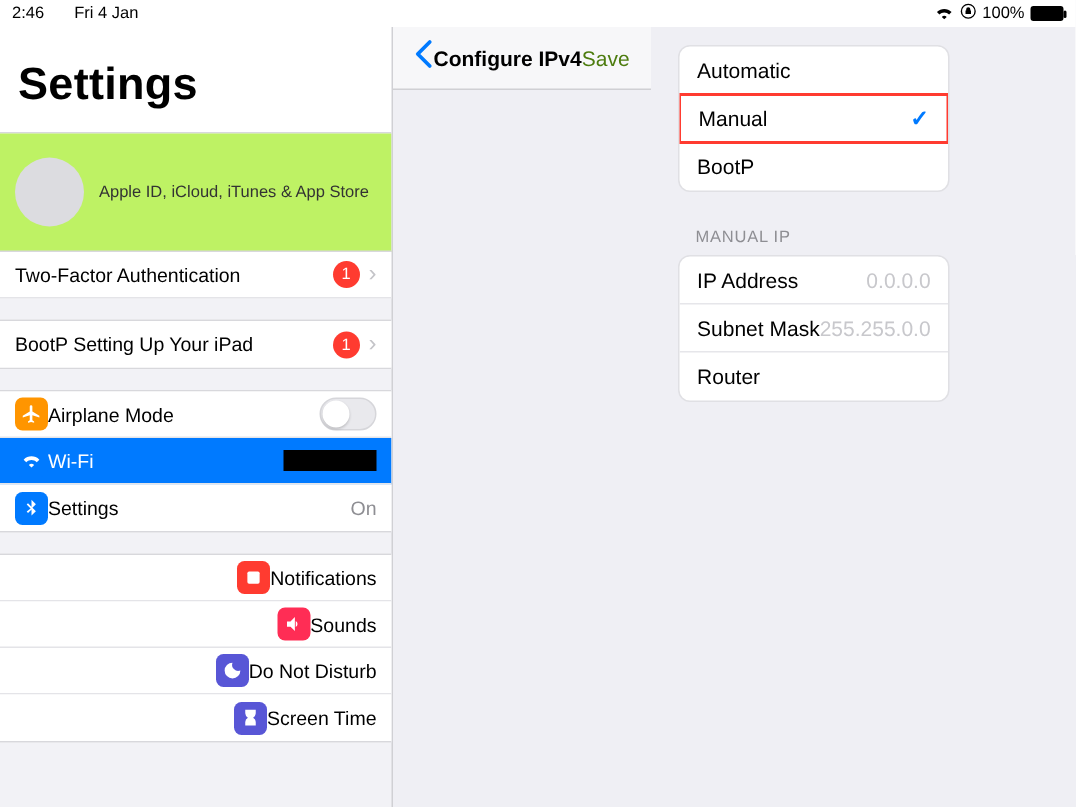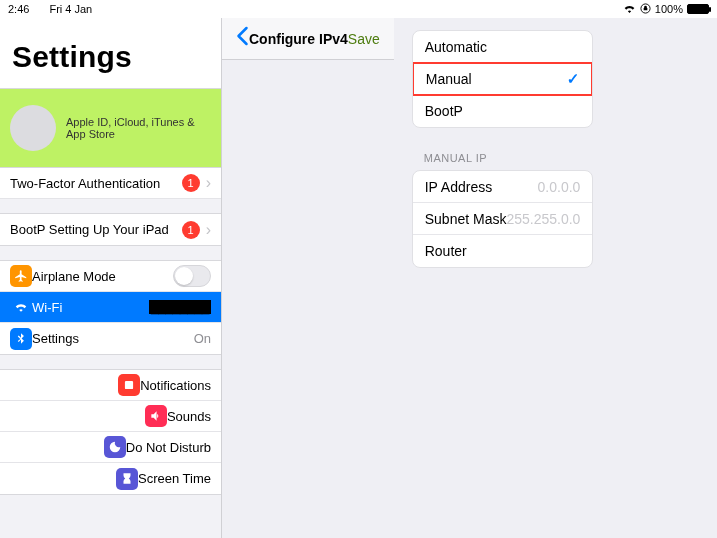--- a/index.html
+++ b/index.html
@@ -5,21 +5,21 @@
   * { box-sizing: border-box; margin: 0; padding: 0; }
   html, body { width: 717px; height: 538px; font-family: -apple-system, "Helvetica Neue", Arial, sans-serif; background: #fff; overflow: hidden; }
   .statusbar { height: 18px; display: flex; align-items: center; justify-content: space-between; padding: 0 8px; font-size: 11px; background: #fff; }
   .statusbar .left { display: flex; gap: 20px; }
   .statusbar .right { display: flex; align-items: center; gap: 4px; }
   .sb-time { font-weight: 500; }
   .sb-date { font-weight: 500; }
   .battery-icon { display:inline-block; width:22px; height:10px; border:1px solid #000; border-radius:2px; position:relative; background:#000;}
   .battery-icon::after { content:""; position:absolute; right:-3px; top:2px; width:2px; height:5px; background:#000; border-radius:1px;}
   .split { display: flex; height: calc(538px - 18px); }
-  .sidebar { width: 222px; background: #f2f2f6; border-right: 1px solid #d0d0d4; overflow: hidden; }
+  .sidebar { width: 262px; background: #f2f2f6; border-right: 1px solid #d0d0d4; overflow: hidden; }
   .detail { flex: 1; background: #efeff4; display: flex; flex-direction: row; }
   .settings-title { font-size: 30px; font-weight: 800; padding: 22px 12px 14px 12px; background: #fff; border-bottom: 1px solid #d8d8dc; letter-spacing: 0.2px;}
   .group { background: #fff; border-top: 1px solid #d8d8dc; border-bottom: 1px solid #d8d8dc; margin-top: 14px; }
   .group:first-of-type { margin-top: 0; }
   .row { display: flex; align-items: center; min-height: 31px; padding: 4px 10px; border-bottom: 1px solid #e4e4e8; font-size: 13px; position: relative; background:#fff;justify-content:flex-end;}
   .row:last-child { border-bottom: none; }
   .row .chev { color: #c4c4c8; font-size: 16px; margin-left: auto; }
   .row .val { color: #8e8e93; margin-left: auto; font-size: 13px; }
   .row.selected { background: #007aff; color: #fff; }
   .icon-circ { width: 22px; height: 22px; border-radius: 5px; display: inline-flex; align-items: center; justify-content: center; flex-shrink:0;}

